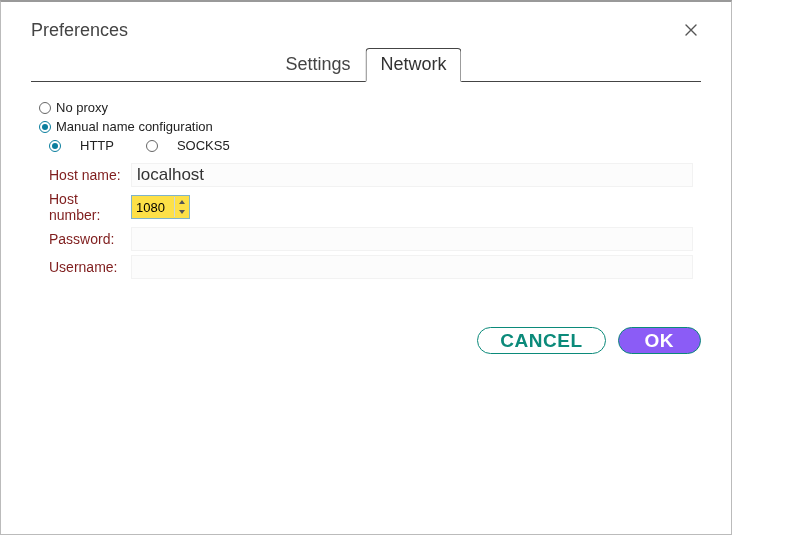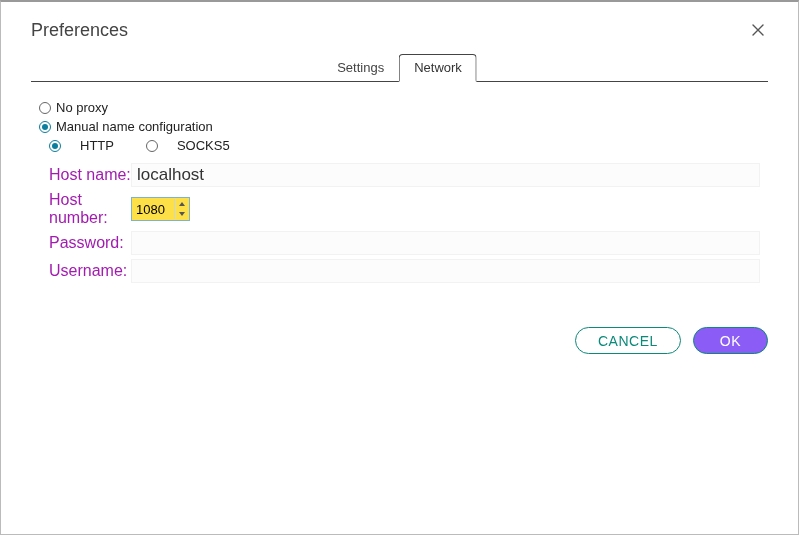--- a/index.html
+++ b/index.html
@@ -1,42 +1,42 @@
 <!DOCTYPE html>
 <html><head>
 <meta charset="utf-8">
 <style>
   html,body{margin:0;padding:0;width:799px;height:535px;font-family:Arial,Helvetica,sans-serif;font-size:13px;color:#333;background:#fff;overflow:hidden}
-  .window{box-sizing:border-box;width:799px;height:535px;border:1px solid #bbb;border-top:2px solid #999;background:#fff;position:relative;padding:0 30px}
+  .window{box-sizing:border-box;width:732px;height:535px;border:1px solid #bbb;border-top:2px solid #999;background:#fff;position:relative;padding:0 30px}
   .titlebar{display:flex;align-items:center;justify-content:space-between;padding:18px 0 14px 0}
   .title{font-size:18px;color:#444;font-weight:400}
   .close-x{width:18px;height:18px;cursor:pointer;color:#555}
   .close-x svg{width:16px;height:16px;display:block}
   .tab-strip{position:relative;height:26px;border-bottom:1px solid #444}
   .tab-container{position:absolute;left:50%;transform:translateX(-50%);bottom:-1px;display:flex}
-  .tab{padding:5px 14px 6px;font-size:13px;color:#333;cursor:pointer;border:1px solid transparent;border-bottom:none;position:relative}
+  .tab{padding:5px 14px 6px;font-size:18px;color:#333;cursor:pointer;border:1px solid transparent;border-bottom:none;position:relative}
   .tab.active{border:1px solid #444;border-bottom:1px solid #fff;background:#fff;border-top-left-radius:4px;border-top-right-radius:4px}
   .tab.inactive{color:#444}
   .form-area{padding:18px 8px 0 8px}
   .radio-row{display:flex;align-items:center;margin-bottom:4px}
   .radio-row.indent{margin-left:10px;margin-top:0;margin-bottom:10px;gap:14px}
   .radio{width:12px;height:12px;border:1px solid #666;border-radius:50%;margin-right:5px;display:inline-flex;align-items:center;justify-content:center;box-sizing:border-box;cursor:pointer}
   .radio.checked{border-color:#0a7e9e}
   .radio.checked::after{content:"";width:6px;height:6px;border-radius:50%;background:#0a7e9e;display:block}
   .radio-label{color:#222;cursor:pointer}
   .field-row{display:flex;align-items:center;margin:4px 0}
-  .field-label{width:82px;color:#a21caf;padding-left:10px;font-size:16px}
+  .field-label{width:82px;color:#7f1d1d;padding-left:10px;font-size:14px}
   .text-input{flex:1;height:20px;border:none;background:#fcfcfc;box-shadow:inset 0 0 0 1px rgba(0,0,0,0.04);padding:2px 6px;font-size:17px;color:#333;outline:none}
   .spinner-wrap{display:flex;align-items:center;border:1px solid #7fb3c9;background:#fde047;height:22px}
   .spinner-input{width:34px;border:none;padding:2px 4px;font-size:13px;outline:none;background:transparent}
   .spinner-btns{display:flex;flex-direction:column;border-left:1px solid #c9d6dc}
   .spin{width:14px;height:10px;display:flex;align-items:center;justify-content:center;cursor:pointer}
   .spin svg{width:8px;height:6px;display:block;fill:#555}
   .footer{position:absolute;right:30px;bottom:180px;display:flex;gap:12px}
-  .btn{height:27px;border-radius:14px;padding:0 22px;font-size:14px;font-weight:400;letter-spacing:0.5px;cursor:pointer;display:flex;align-items:center;justify-content:center;box-sizing:border-box}
+  .btn{height:27px;border-radius:14px;padding:0 22px;font-size:19px;font-weight:700;letter-spacing:0.5px;cursor:pointer;display:flex;align-items:center;justify-content:center;box-sizing:border-box}
   .btn-cancel{background:#fff;color:#0b8a7a;border:1.5px solid #0b8a7a}
   .btn-ok{background:#8b5cf6;color:#fff;border:1.5px solid #0b8a7a;padding:0 26px}
 </style>
 </head>
 <body>
 
 <div class="window">
 
   <div class="titlebar">
     <div class="title">Preferences</div>

